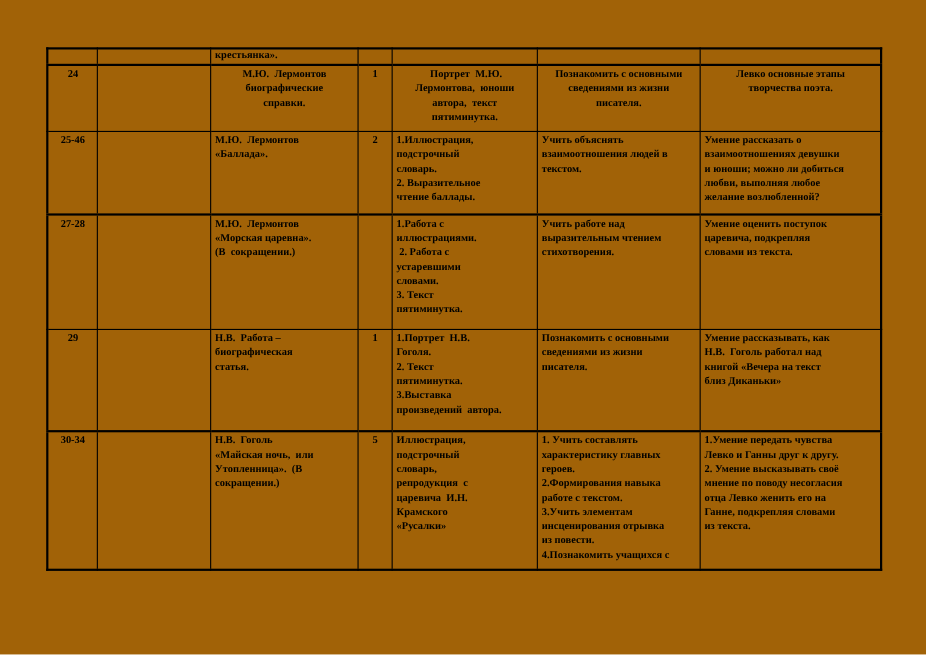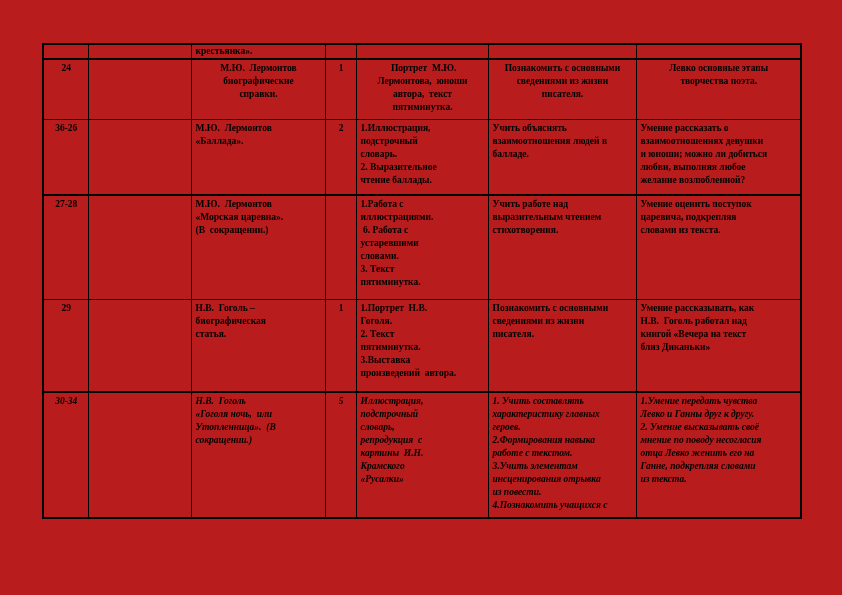--- a/index.html
+++ b/index.html
@@ -4,21 +4,21 @@
 <style>
   html, body {
     margin: 0;
     padding: 0;
     background: #ffffff;
   }
   .page {
     position: relative;
     width: 842px;
     height: 595px;
-    background: #b91c1c;
+    background: #a16207;
     overflow: hidden;
     font-family: "Liberation Serif", "DejaVu Serif", serif;
     color: #000000;
   }
   table.plan {
     position: absolute;
     left: 42px;
     top: 43px;
     width: 758px;
     border-collapse: collapse;
@@ -35,21 +35,21 @@
     white-space: pre-wrap;
     word-wrap: break-word;
     overflow: hidden;
   }
   td.c-num, td.c-hours { text-align: center; padding-left: 1px; padding-right: 1px; }
   tr.r0 td { height: 12px; padding-top: 0; padding-bottom: 0; }
   tr.r1 td { height: 56px; text-align: center; }
   tr.r2 td { height: 71px; }
   tr.r3 td { height: 100px; margin-top: 46px; }
   tr.r4 td { height: 88px; }
-  tr.r5 td { height: 121px; font-style: italic; }
+  tr.r5 td { height: 121px; }
   tr.thick-bottom td { border-bottom: 2px solid #000; }
 </style>
 </head>
 <body>
 
 <div class="page">
   <table class="plan">
     <colgroup>
       <col style="width:45px">
       <col style="width:103px">
@@ -80,64 +80,64 @@
 Лермонтова,  юноши
 автора,  текст
 пятиминутка.</td>
         <td>Познакомить с основными
 сведениями из жизни
 писателя.</td>
         <td>Левко основные этапы
 творчества поэта.</td>
       </tr>
       <tr class="r2 thick-bottom">
-        <td class="c-num">36-26</td>
+        <td class="c-num">25-46</td>
         <td></td>
         <td>М.Ю.  Лермонтов
 «Баллада».</td>
         <td class="c-hours">2</td>
         <td>1.Иллюстрация,
 подстрочный
 словарь.
 2. Выразительное
 чтение баллады.</td>
         <td>Учить объяснять
 взаимоотношения людей в
-балладе.</td>
+текстом.</td>
         <td>Умение рассказать о
 взаимоотношениях девушки
 и юноши; можно ли добиться
 любви, выполняя любое
 желание возлюбленной?</td>
       </tr>
       <tr class="r3">
         <td class="c-num">27-28</td>
         <td></td>
         <td>М.Ю.  Лермонтов
 «Морская царевна».
 (В  сокращении.)</td>
         <td class="c-hours"></td>
         <td>1.Работа с
 иллюстрациями.
- 6. Работа с
+ 2. Работа с
 устаревшими
 словами.
 3. Текст
 пятиминутка.</td>
         <td>Учить работе над
 выразительным чтением
 стихотворения.</td>
         <td>Умение оценить поступок
 царевича, подкрепляя
 словами из текста.</td>
       </tr>
       <tr class="r4 thick-bottom">
         <td class="c-num">29</td>
         <td></td>
-        <td>Н.В.  Гоголь –
+        <td>Н.В.  Работа –
 биографическая
 статья.</td>
         <td class="c-hours">1</td>
         <td>1.Портрет  Н.В.
 Гоголя.
 2. Текст
 пятиминутка.
 3.Выставка
 произведений  автора.</td>
         <td>Познакомить с основными
@@ -145,29 +145,29 @@
 писателя.</td>
         <td>Умение рассказывать, как
 Н.В.  Гоголь работал над
 книгой «Вечера на текст
 близ Диканьки»</td>
       </tr>
       <tr class="r5">
         <td class="c-num">30-34</td>
         <td></td>
         <td>Н.В.  Гоголь
-«Гоголя ночь,  или
+«Майская ночь,  или
 Утопленница».  (В
 сокращении.)</td>
         <td class="c-hours">5</td>
         <td>Иллюстрация,
 подстрочный
 словарь,
 репродукция  с
-картины  И.Н.
+царевича  И.Н.
 Крамского
 «Русалки»</td>
         <td>1. Учить составлять
 характеристику главных
 героев.
 2.Формирования навыка
 работе с текстом.
 3.Учить элементам
 инсценирования отрывка
 из повести.

